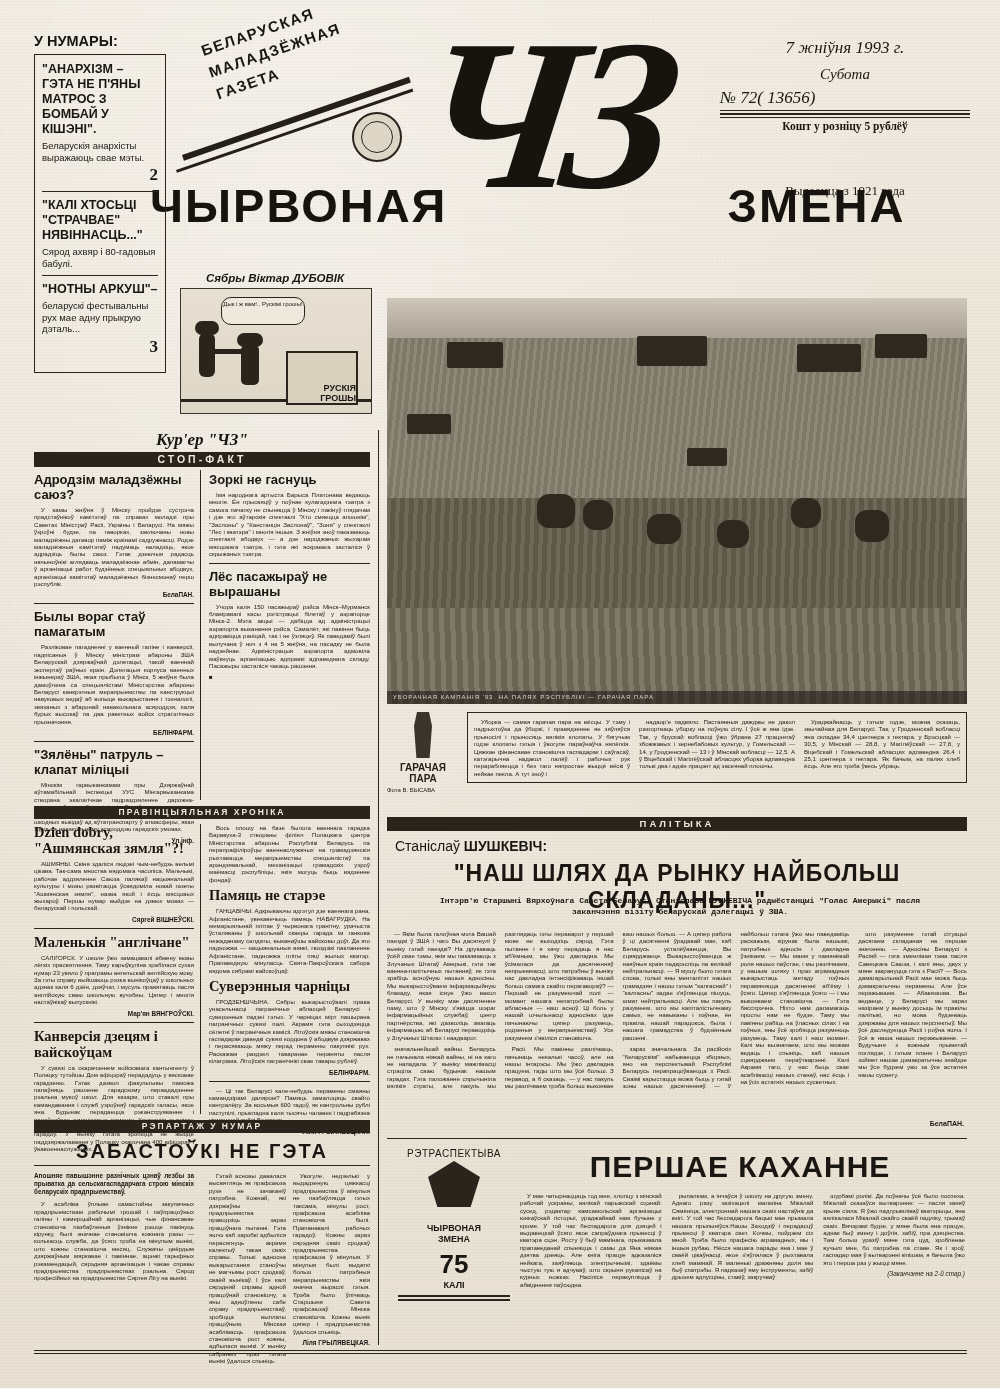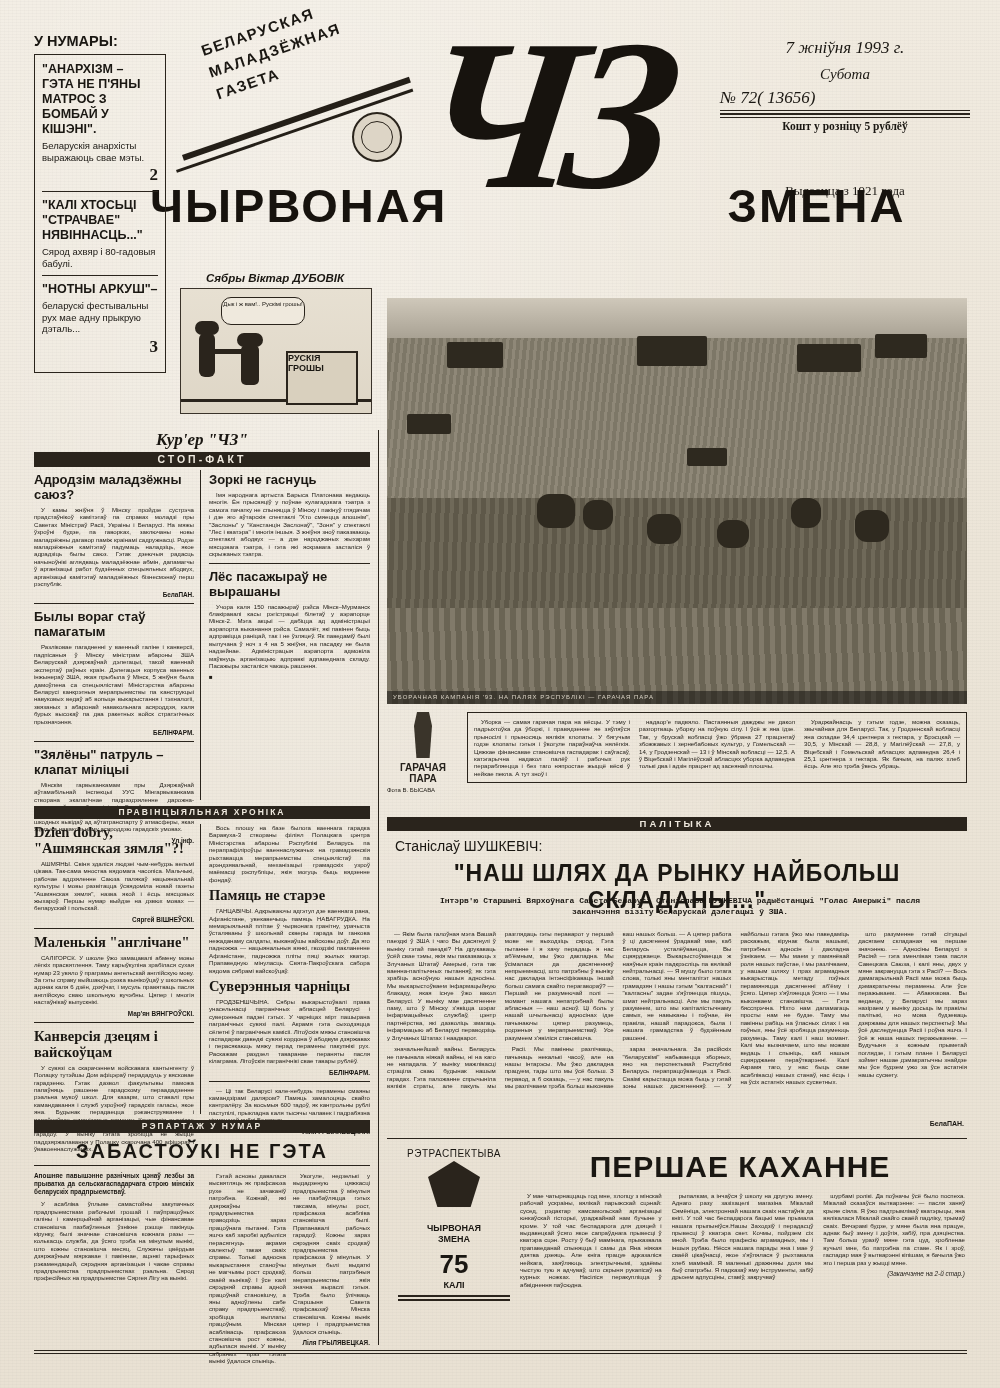--- a/index.html
+++ b/index.html
@@ -126,21 +126,21 @@
   .cart-bub{
     position:absolute;left:40px;top:8px;width:82px;height:24px;border:1px solid #2a241c;
     border-radius:10px;background:#efe9dd;font-size:6px;text-align:center;line-height:9px;
     padding-top:2px;font-family:"Liberation Sans",sans-serif;
   }
   .cart-crate{
     position:absolute;left:105px;top:62px;width:68px;height:50px;border:2px solid #2a241c;
     background:#d9d0be;
   }
   .cart-crate span{
-    display:block;text-align:left;font-size:9px;font-weight:bold;
+    display:block;margin-top:30px;text-align:right;font-size:9px;font-weight:bold;
     font-family:"Liberation Sans",sans-serif;
   }
 
   
   .photo{
     position:absolute;left:387px;top:298px;width:580px;height:406px;
     background:linear-gradient(180deg,#b9b2a4 0%,#8d8madd 1%,#9a9383 28%,#7e7868 48%,#6d6758 66%,#8b8474 86%,#746e5f 100%);
     overflow:hidden;
   }
   .photo .band{position:absolute;left:0;width:100%;}
@@ -229,21 +229,21 @@
     position:absolute;left:80px;top:0;width:500px;border:1px solid #2a241c;
     padding:5px 6px;box-sizing:border-box;
     column-count:3;column-gap:9px;
   }
 
   
   .polit-name{
     position:absolute;left:395px;top:838px;
     font-family:"Liberation Sans",sans-serif;font-size:14px;
   }
-  .polit-name b{font-weight:normal;margin-top:48px;}
+  .polit-name b{font-weight:bold;margin-top:48px;}
   .polit-head{
     position:absolute;left:387px;top:860px;width:580px;text-align:center;
     font-family:"Liberation Sans",sans-serif;font-weight:bold;font-size:23px;letter-spacing:1px;
   }
   .polit-lead{
     position:absolute;left:420px;top:895px;width:520px;text-align:center;
     font-family:Liberation Mono, monospace;font-weight:bold;font-size:8px;line-height:11px;
   }
   .polit-cols{
     position:absolute;left:387px;top:930px;width:580px;height:200px;

